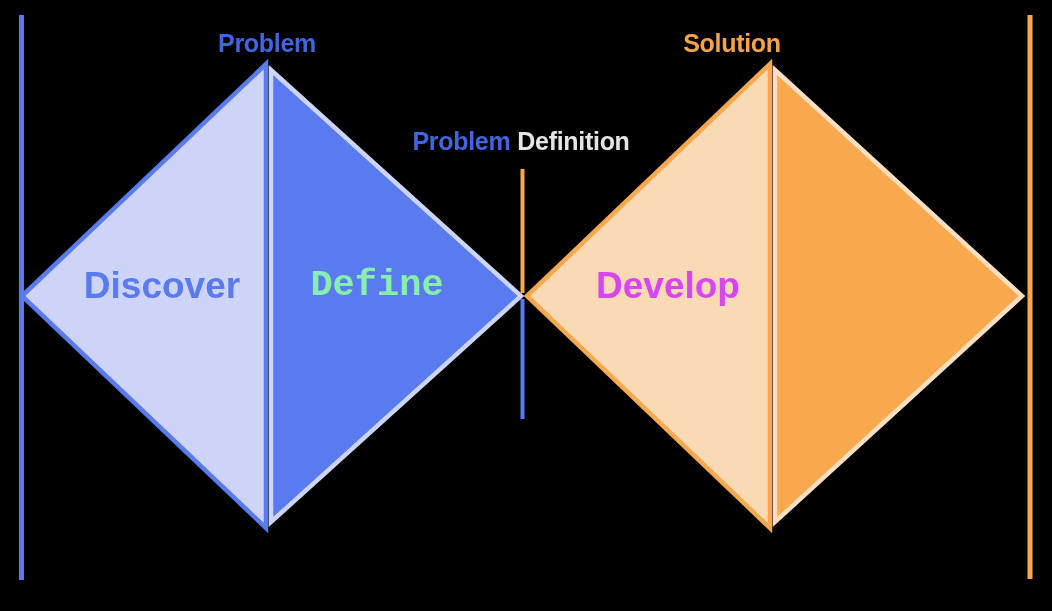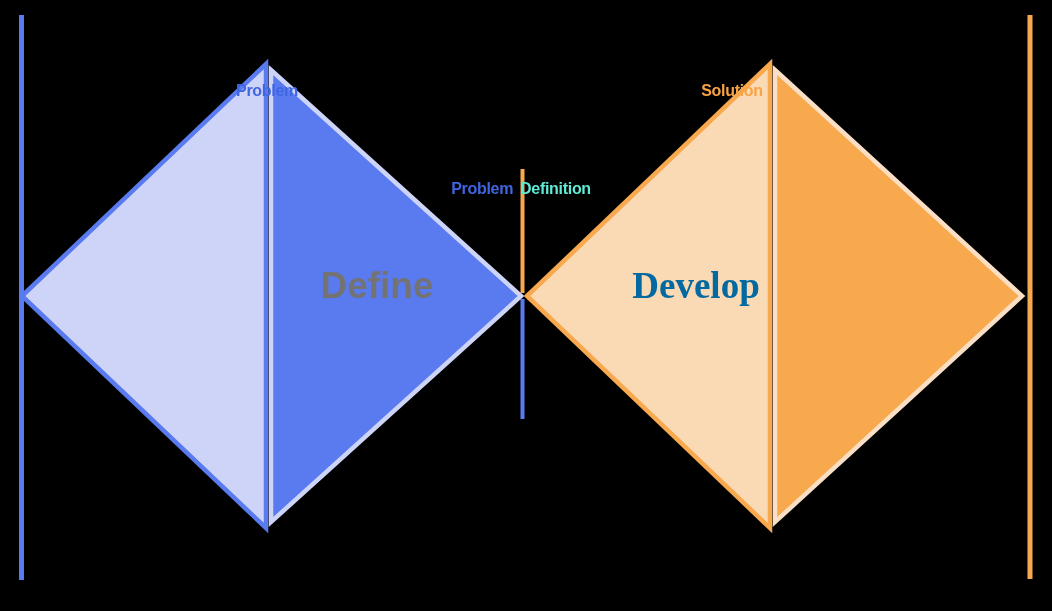--- a/index.html
+++ b/index.html
@@ -29,23 +29,22 @@
     font-weight: 700;
     white-space: nowrap;
     line-height: 1;
     user-select: none;
   }
   .phase-word {
     font-size: 37px;
     letter-spacing: 0px;
   }
   .small-label {
-    font-size: 16px;
+    font-size: 25px;
     letter-spacing: -0.3px;
-    margin-top: 48px;
   }
   .pd-part2 { margin-left: 7px; }
 </style>
 </head>
 <body style="background: rgb(0, 0, 0);">
 
 <div class="stage">
 
   <svg class="diagram" width="1052" height="611" viewBox="0 0 1052 611">
 
@@ -60,22 +59,23 @@
 
     <polygon points="527,296 770,64 770,528" stroke-width="4.5" stroke-linejoin="miter" fill="#FAD9B5" stroke="#F8A84D"></polygon>
     <polygon points="775,70 1022,296 775,522" stroke-width="4.5" stroke-linejoin="miter" fill="#F8A84D" stroke="#FBDFC5"></polygon>
   </svg>
 
   <div class="txt small-label" style="left: 267px; top: 43px; color: rgb(64, 101, 226);">Problem</div>
 
   <div class="txt small-label" style="left: 732px; top: 43px; color: rgb(248, 164, 69);">Solution</div>
 
   <div class="txt small-label" style="left:521px; top:141px;">
-    <span style="color: rgb(64, 101, 226);">Problem</span><span class="pd-part2" style="color: #5eead4;">Definition</span>
+    <span style="color: rgb(64, 101, 226);">Problem</span><span class="pd-part2" style="color: #e5e5e5;">Definition</span>
   </div>
 
+  <div class="txt phase-word" style="left: 162px; top: 285px; color: rgb(90, 123, 240);">Discover</div>
 
-  <div class="txt phase-word" style="left: 377px; top: 285px; color: #737373;">Define</div>
+  <div class="txt phase-word" style="left: 377px; top: 285px; color: #86efac; font-family: Liberation Mono, monospace;">Define</div>
 
-  <div class="txt phase-word" style="left: 696px; top: 285px; color: #0369a1; font-family: Liberation Serif, serif;">Develop</div>
+  <div class="txt phase-word" style="left: 668px; top: 285px; color: #d946ef;">Develop</div>
 
 
 </div>
 
 </body></html>

